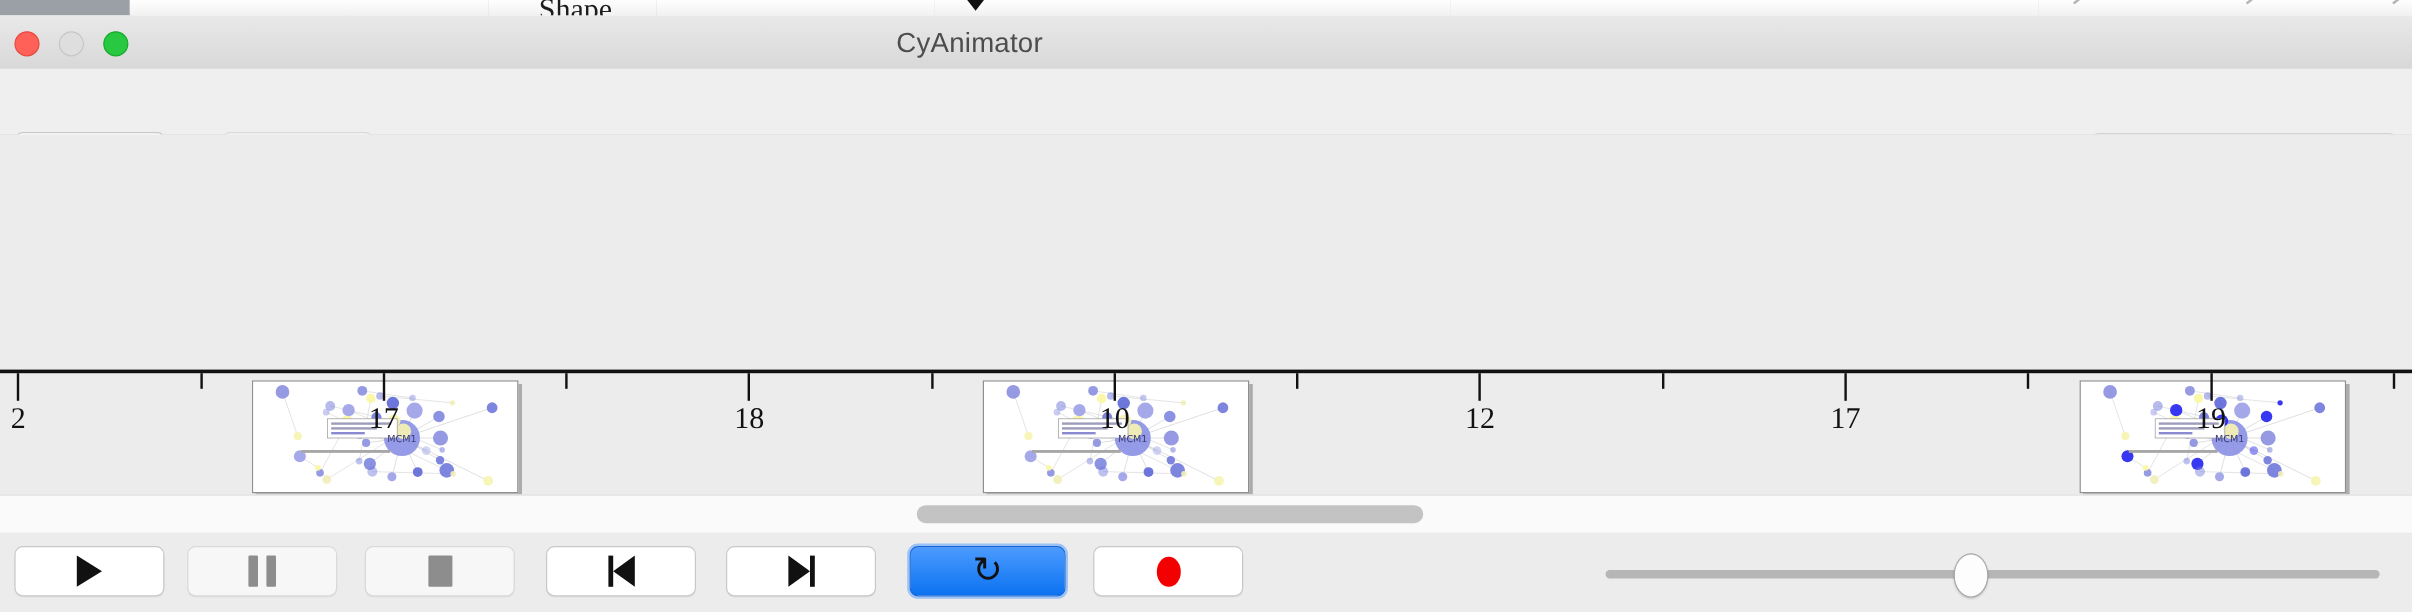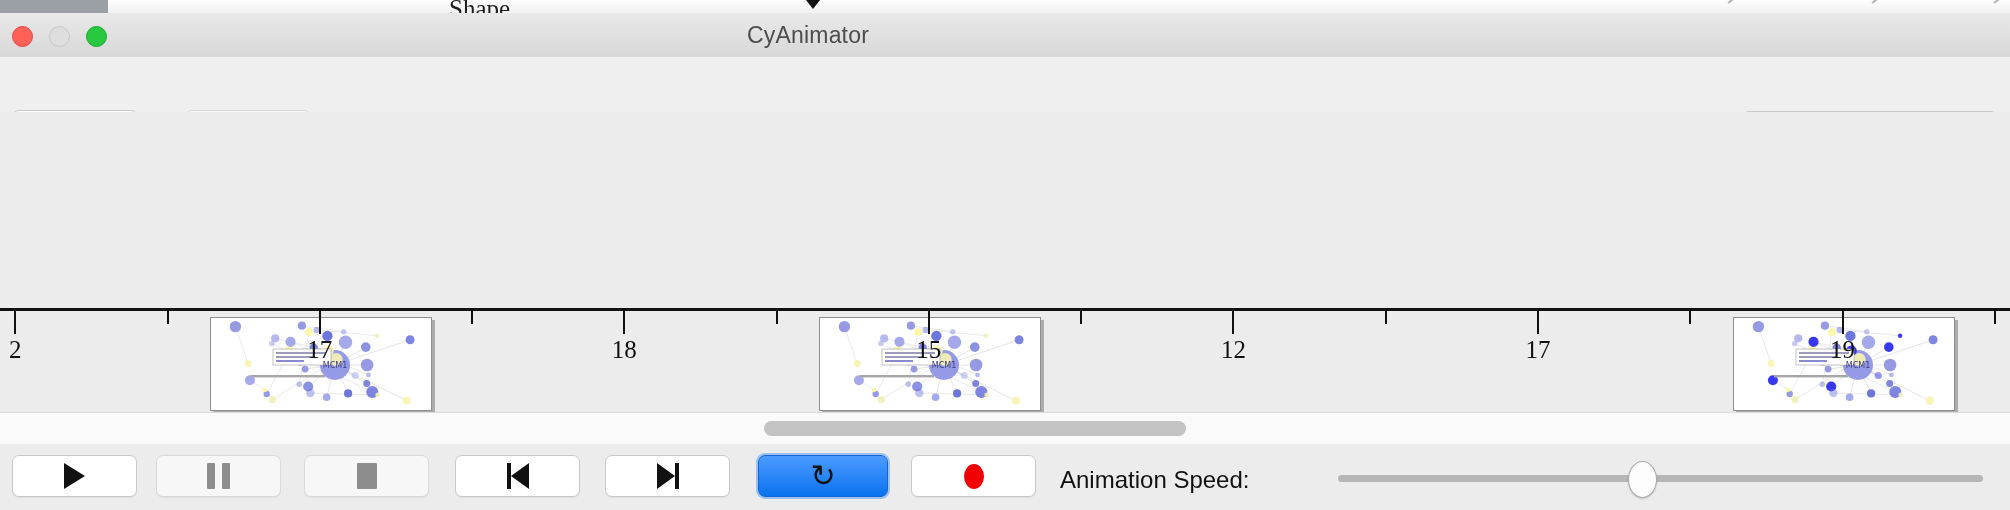--- a/index.html
+++ b/index.html
@@ -424,21 +424,21 @@
     <div class="axis">
       <div class="line"></div>
       <div id="ticks-layer">
           <div class="tick major" style="left: 14.2273px;"></div>
           <div class="ticklabel" style="left: 15.2273px;">2</div>
           <div class="tick major" style="left: 318.773px;"></div>
           <div class="ticklabel" style="left: 319.773px;">17</div>
           <div class="tick major" style="left: 623.318px;"></div>
           <div class="ticklabel" style="left: 624.318px;">18</div>
           <div class="tick major" style="left: 927.864px;"></div>
-          <div class="ticklabel" style="left: 928.864px;">15</div>
+          <div class="ticklabel" style="left: 928.864px;">10</div>
           <div class="tick major" style="left: 1232.41px;"></div>
           <div class="ticklabel" style="left: 1233.41px;">12</div>
           <div class="tick major" style="left: 1536.95px;"></div>
           <div class="ticklabel" style="left: 1537.95px;">17</div>
           <div class="tick major" style="left: 1841.5px;"></div>
           <div class="ticklabel" style="left: 1842.5px;">19</div>
           <div class="tick minor" style="left: 166.5px;"></div>
           <div class="tick minor" style="left: 471.045px;"></div>
           <div class="tick minor" style="left: 775.591px;"></div>
           <div class="tick minor" style="left: 1080.14px;"></div>
@@ -477,19 +477,18 @@
           <span class="bar"></span>
           <span class="tri"></span>
         </span>
     </div>
     <div class="pbtn active" style="left:758px;width:130px;">
       <span class="ico-loop">↻</span>
     </div>
     <div class="pbtn" style="left:911px;width:125px;">
       <span class="ico-rec"></span>
     </div>
-    <div class="speed-label">Animation Speed:</div>
     <div class="slider">
       <div class="thumb" style="left: 290.46px;"></div>
     </div>
   </div>
 
 </div>
 
 </body></html>

